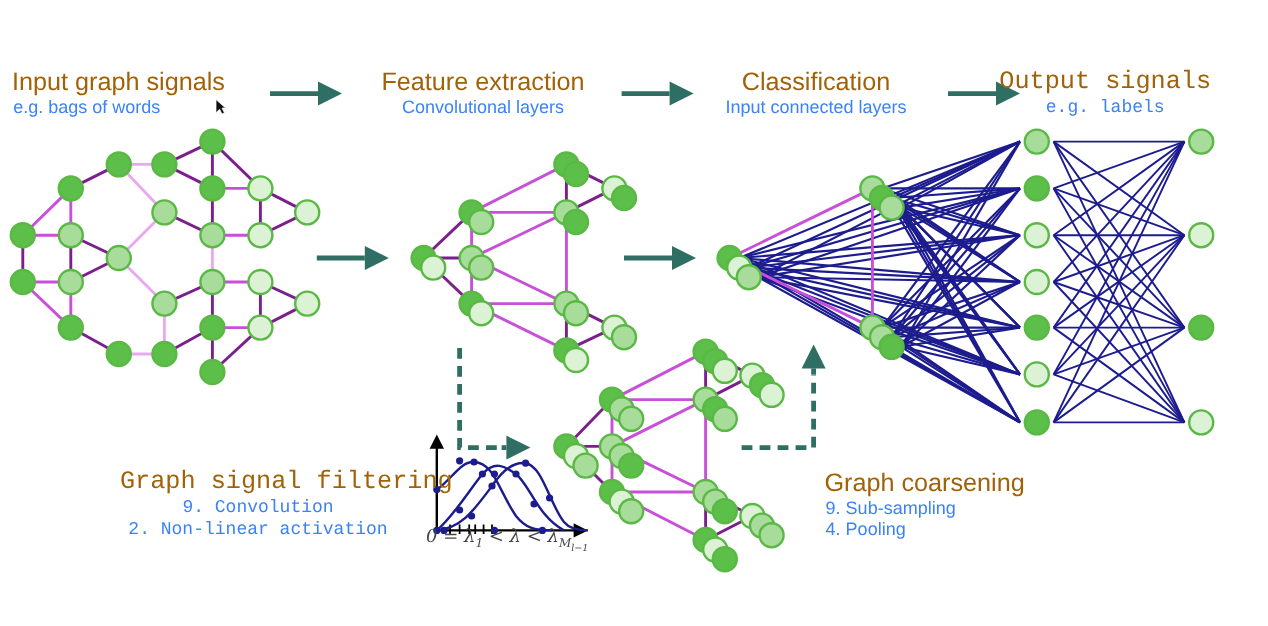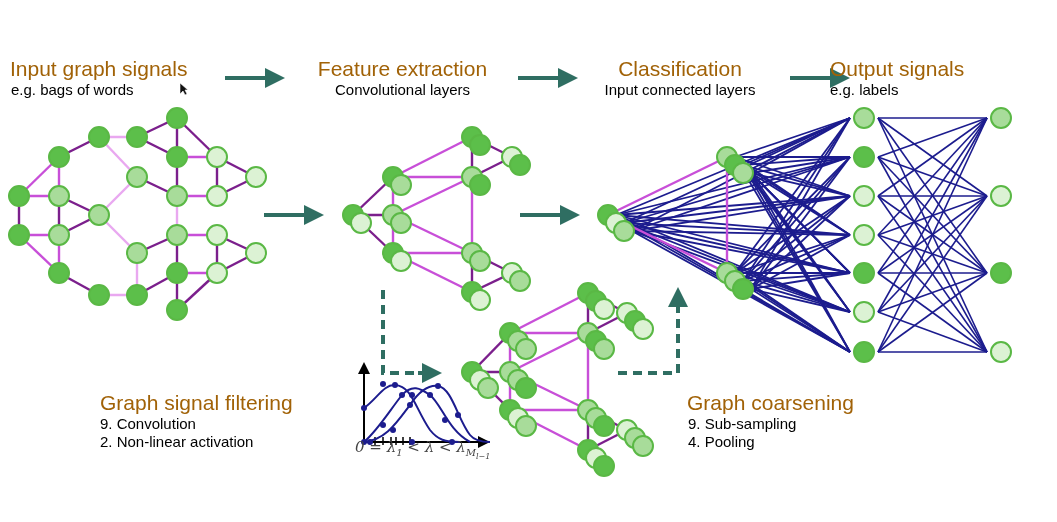--- a/index.html
+++ b/index.html
@@ -1,20 +1,20 @@
 <!DOCTYPE html>
 <html><head>
 <meta charset="utf-8">
 <style>
   html,body{margin:0;padding:0;background:#fff;}
   body{width:1057px;height:522px;position:relative;overflow:hidden;font-family:"Liberation Sans",sans-serif;color:#1a1a1a;}
   .lbl{position:absolute;white-space:nowrap;line-height:1;}
   .title{font-size:21px;color:#a16207;}
-  .sub{font-size:15px;color:#000000;}
-  .r{text-align:left;}
+  .sub{font-size:15px;color:#3b82f6;}
+  .r{text-align:center;font-family:Liberation Mono, monospace;}
   .c{text-align:center;}
   svg#diagram{position:absolute;left:0;top:0;}
   .math{font-family:"DejaVu Serif",serif;font-style:italic;font-size:15px;color:#444;}
   #cursor{position:absolute;left:179px;top:82px;}
 </style>
 </head>
 <body>
 
 <svg id="diagram" width="1057" height="522">
   <g id="edges">

